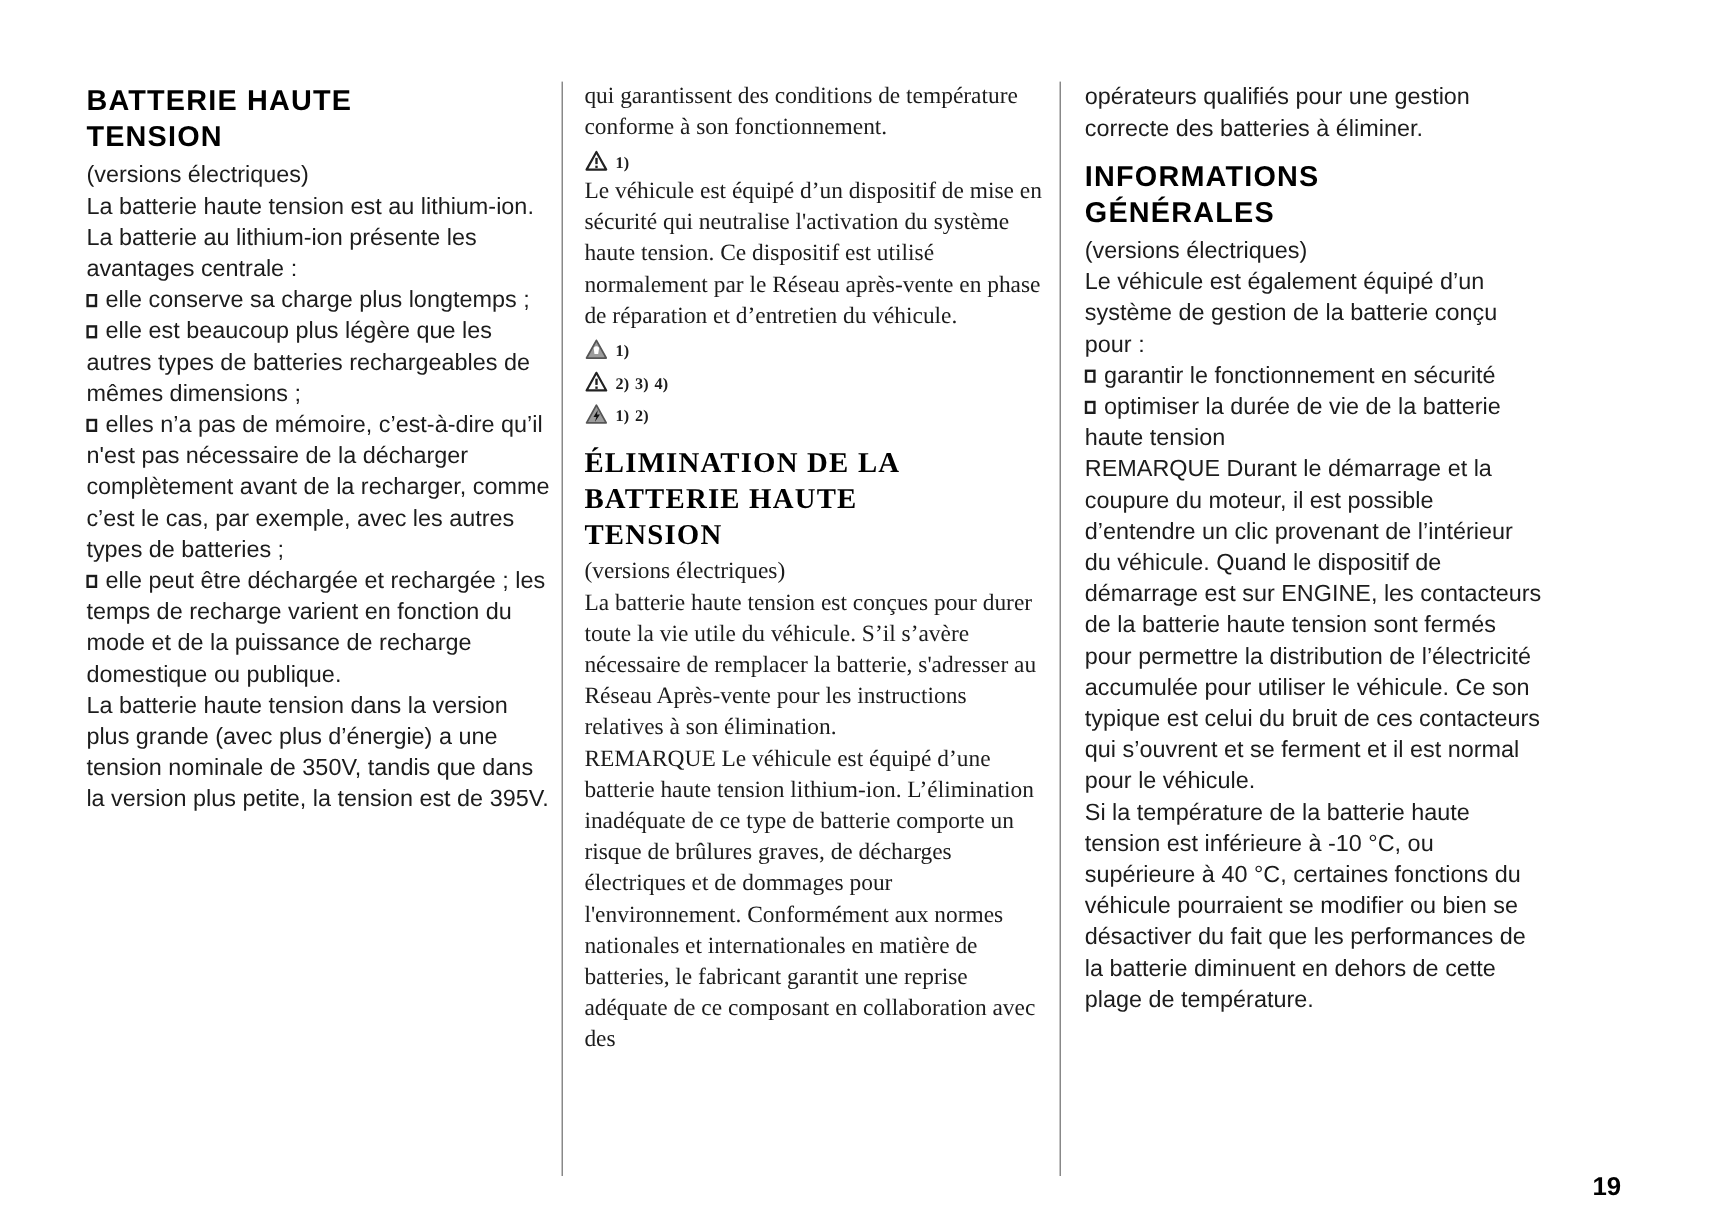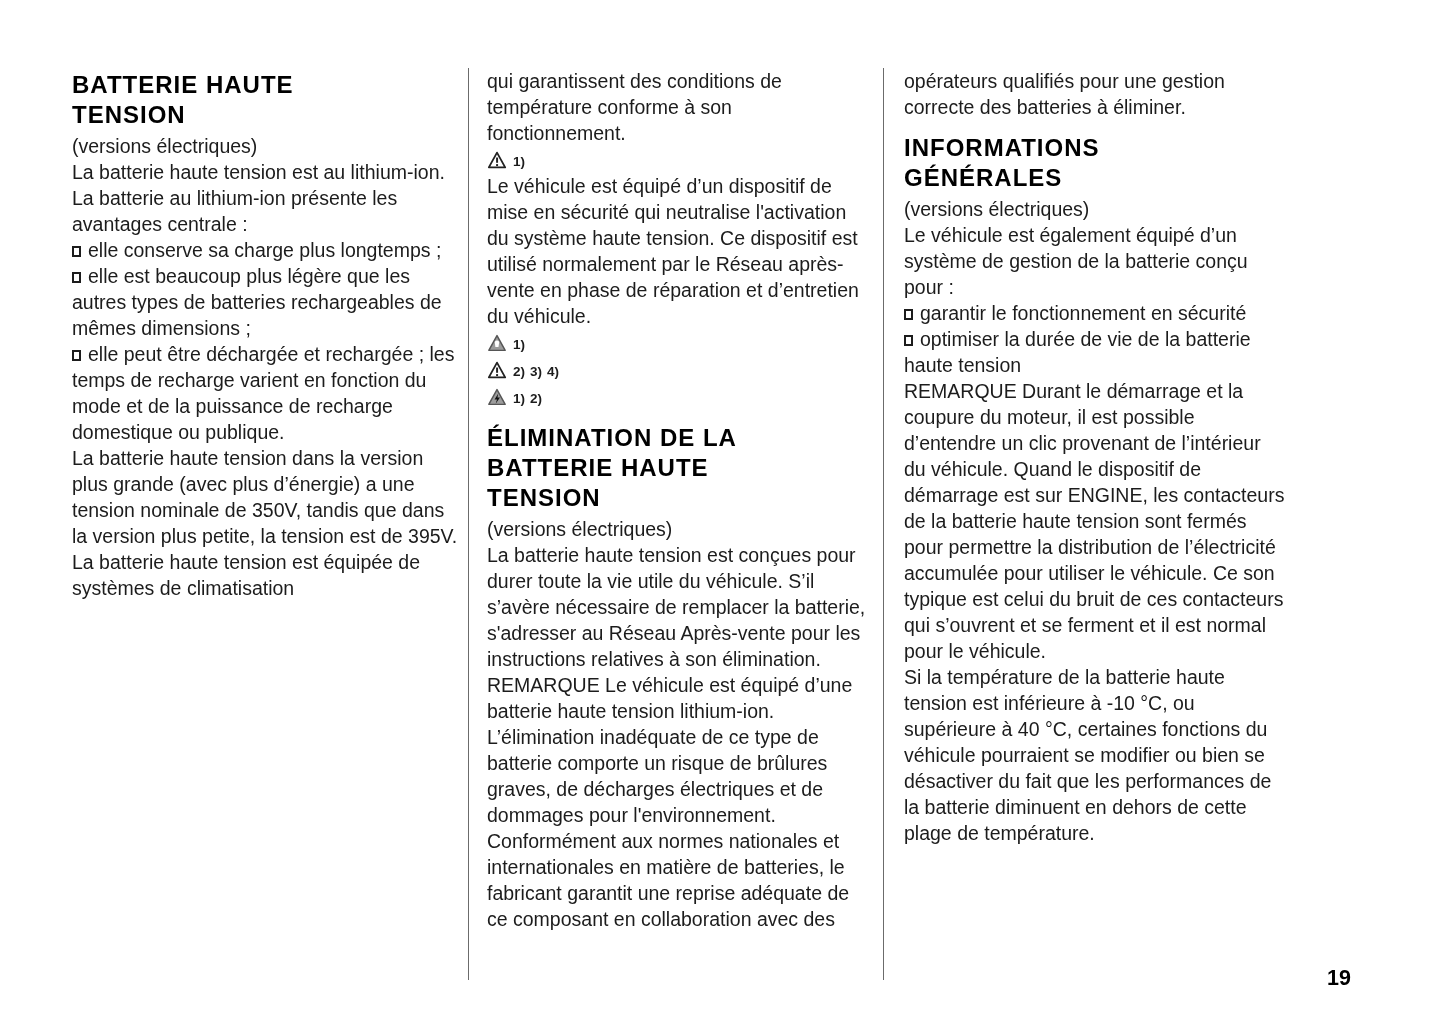--- a/index.html
+++ b/index.html
@@ -11,21 +11,21 @@
     color: #1c1c1c;
     position: relative;
     overflow: hidden;
   }
   .columns {
     position: absolute; top: 44px; left: 72px;
     display: flex; align-items: flex-start; margin-top: 24px;
   }
   .col { font-size: 19.5px; line-height: 26px; }
   .col-1 { width: 388px; }
-  .col-2 { width: 382px; }
+  .col-2 { width: 382px; font-family: Liberation Serif, serif; }
   .col-3 { width: 382px; }
   .divider { width: 1px; background: #6b6b6b; height: 912px; flex: 0 0 1px; }
   .d1 { margin-left: 8px; margin-right: 18px; }
   .d2 { margin-left: 14px; margin-right: 20px; }
   .heading {
     font-size: 24px; line-height: 30px; font-weight: bold;
     letter-spacing: 1px; color: #000;
     margin: 13px 0 3px 0;
     white-space: pre-line;
   }
@@ -34,40 +34,40 @@
   .sq {
     display: inline-block; width: 9px; height: 11px;
     border: 2.2px solid #1c1c1c;
     margin-right: 7px;
   }
   .icon-line { display: flex; align-items: center; height: 27px; }
   .nicon { display: inline-flex; width: 21px; }
   .nicon svg { display: block; }
   .nlabel { font-size: 13.5px; font-weight: bold; margin-left: 5px; position: relative; top: 2px; }
   .page-number {
-    position: absolute; right: 94px; bottom: 27px;
+    position: absolute; right: 94px; bottom: 16px;
     font-size: 21.5px; font-weight: bold; color: #000;
   }
 </style>
 </head>
 <body>
 
 <div class="page">
   <div class="columns">
     <div class="col col-1">
         <h2 class="heading">BATTERIE HAUTE
 TENSION</h2>
         <p class="para">(versions électriques)</p>
         <p class="para">La batterie haute tension est au lithium-ion.</p>
         <p class="para">La batterie au lithium-ion présente les avantages centrale :</p>
         <p class="para"><span class="sq"></span>elle conserve sa charge plus longtemps ;</p>
         <p class="para"><span class="sq"></span>elle est beaucoup plus légère que les autres types de batteries rechargeables de mêmes dimensions ;</p>
+        <p class="para"><span class="sq"></span>elles n’a pas de mémoire, c’est-à-dire qu’il n'est pas nécessaire de la décharger complètement avant de la recharger, comme c’est le cas, par exemple, avec les autres types de batteries ;</p>
         <p class="para"><span class="sq"></span>elle peut être déchargée et rechargée ; les temps de recharge varient en fonction du mode et de la puissance de recharge domestique ou publique.</p>
         <p class="para">La batterie haute tension dans la version plus grande (avec plus d’énergie) a une tension nominale de 350V, tandis que dans la version plus petite, la tension est de 395V.</p>
-        <p class="para">La batterie haute tension est équipée de systèmes de climatisation</p>
       </div>
     <div class="divider d1"></div>
     <div class="col col-2">
         <p class="para">qui garantissent des conditions de température conforme à son fonctionnement.</p>
         <div class="icon-line">
           <span class="nicon">
             <svg viewBox="0 0 24 22" width="20" height="18">
               <path d="M12 2 L22 20 L2 20 Z" fill="#ffffff" stroke="#222" stroke-width="2.2" stroke-linejoin="round"></path>
               <rect x="10.9" y="8" width="2.4" height="6.4" fill="#222"></rect>
               <rect x="10.9" y="16" width="2.4" height="2.4" fill="#222"></rect>

